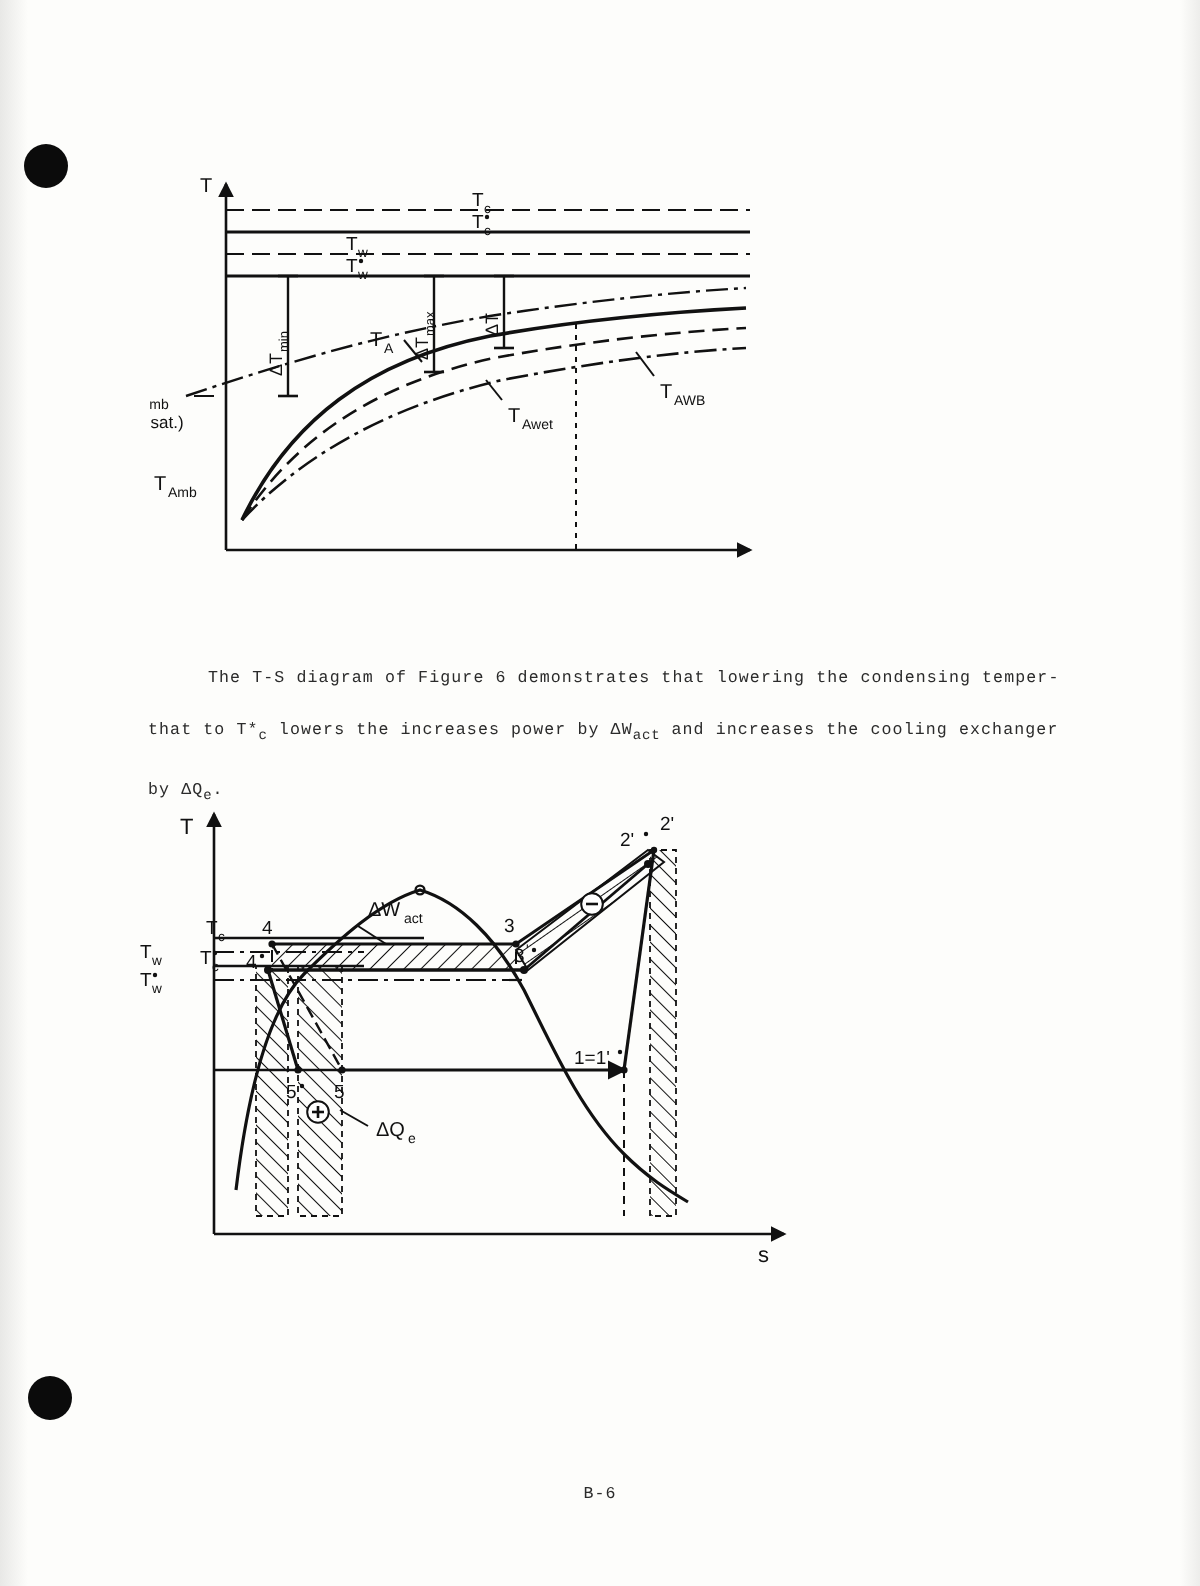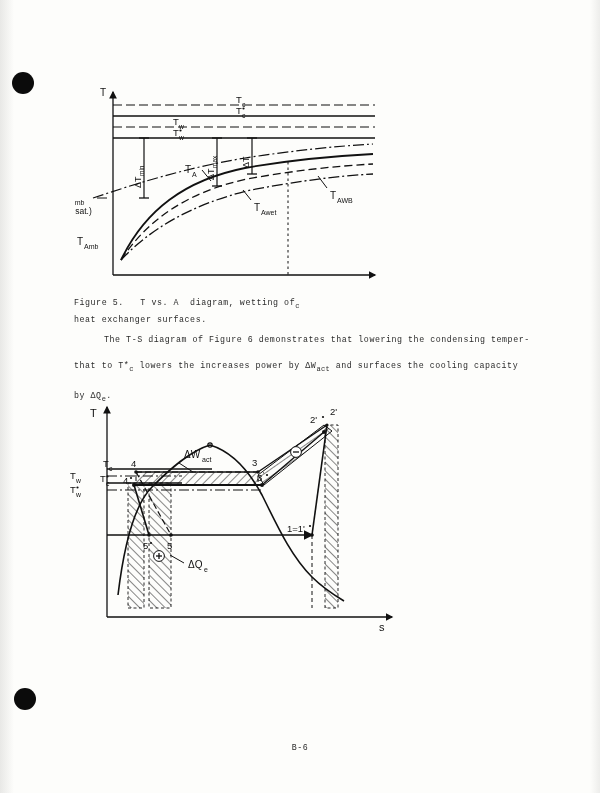--- a/index.html
+++ b/index.html
@@ -194,26 +194,24 @@
       <text x="214" y="212.5" font-size="6.8">c</text>
       <circle cx="215.5" cy="203" r="1.1" fill="#111"></circle>
     </g>
     <g>
       <text x="263" y="209" font-size="9.5">A</text>
       <text x="270" y="212.5" font-size="6.8">c</text>
     </g>
     <text x="287" y="209" font-size="9.5">A</text>
   </svg>
 
-  <div class="typed" id="fig5-caption"><span>Figure 5.   T vs. A  diagram, wetting of</span><span class="sub">c</span>
-<span>heat exchanger surfaces.</span></div>
 
   <div class="typed" id="body-paragraph"><span class="indent"></span><span>The T-S diagram of Figure 6 demonstrates that lowering the condensing temper-</span>
 
-<span>that to T</span><span class="supstar">*</span><span class="sub">c</span><span> lowers the increases power by ΔW</span><span class="sub">act</span><span> and surfaces the cooling capacity</span>
+<span>that to T</span><span class="supstar">*</span><span class="sub">c</span><span> lowers the increases power by ΔW</span><span class="sub">act</span><span> and increases the cooling exchanger</span>
 
 <span>by ΔQ</span><span class="sub">e</span><span>.</span></div>
 
   <svg class="fig" id="figure6-svg" width="350" height="240" viewBox="0 0 350 240">
     <defs>
       <marker id="arrHead6" markerWidth="7" markerHeight="7" refX="5" refY="3" orient="auto">
         <path d="M0,0 L6,3 L0,6 z" fill="#111"></path>
       </marker>
       <pattern id="hatchFwd" width="6" height="6" patternUnits="userSpaceOnUse" patternTransform="rotate(45)">
         <line x1="0" y1="0" x2="0" y2="6" stroke="#111" stroke-width="1"></line>

